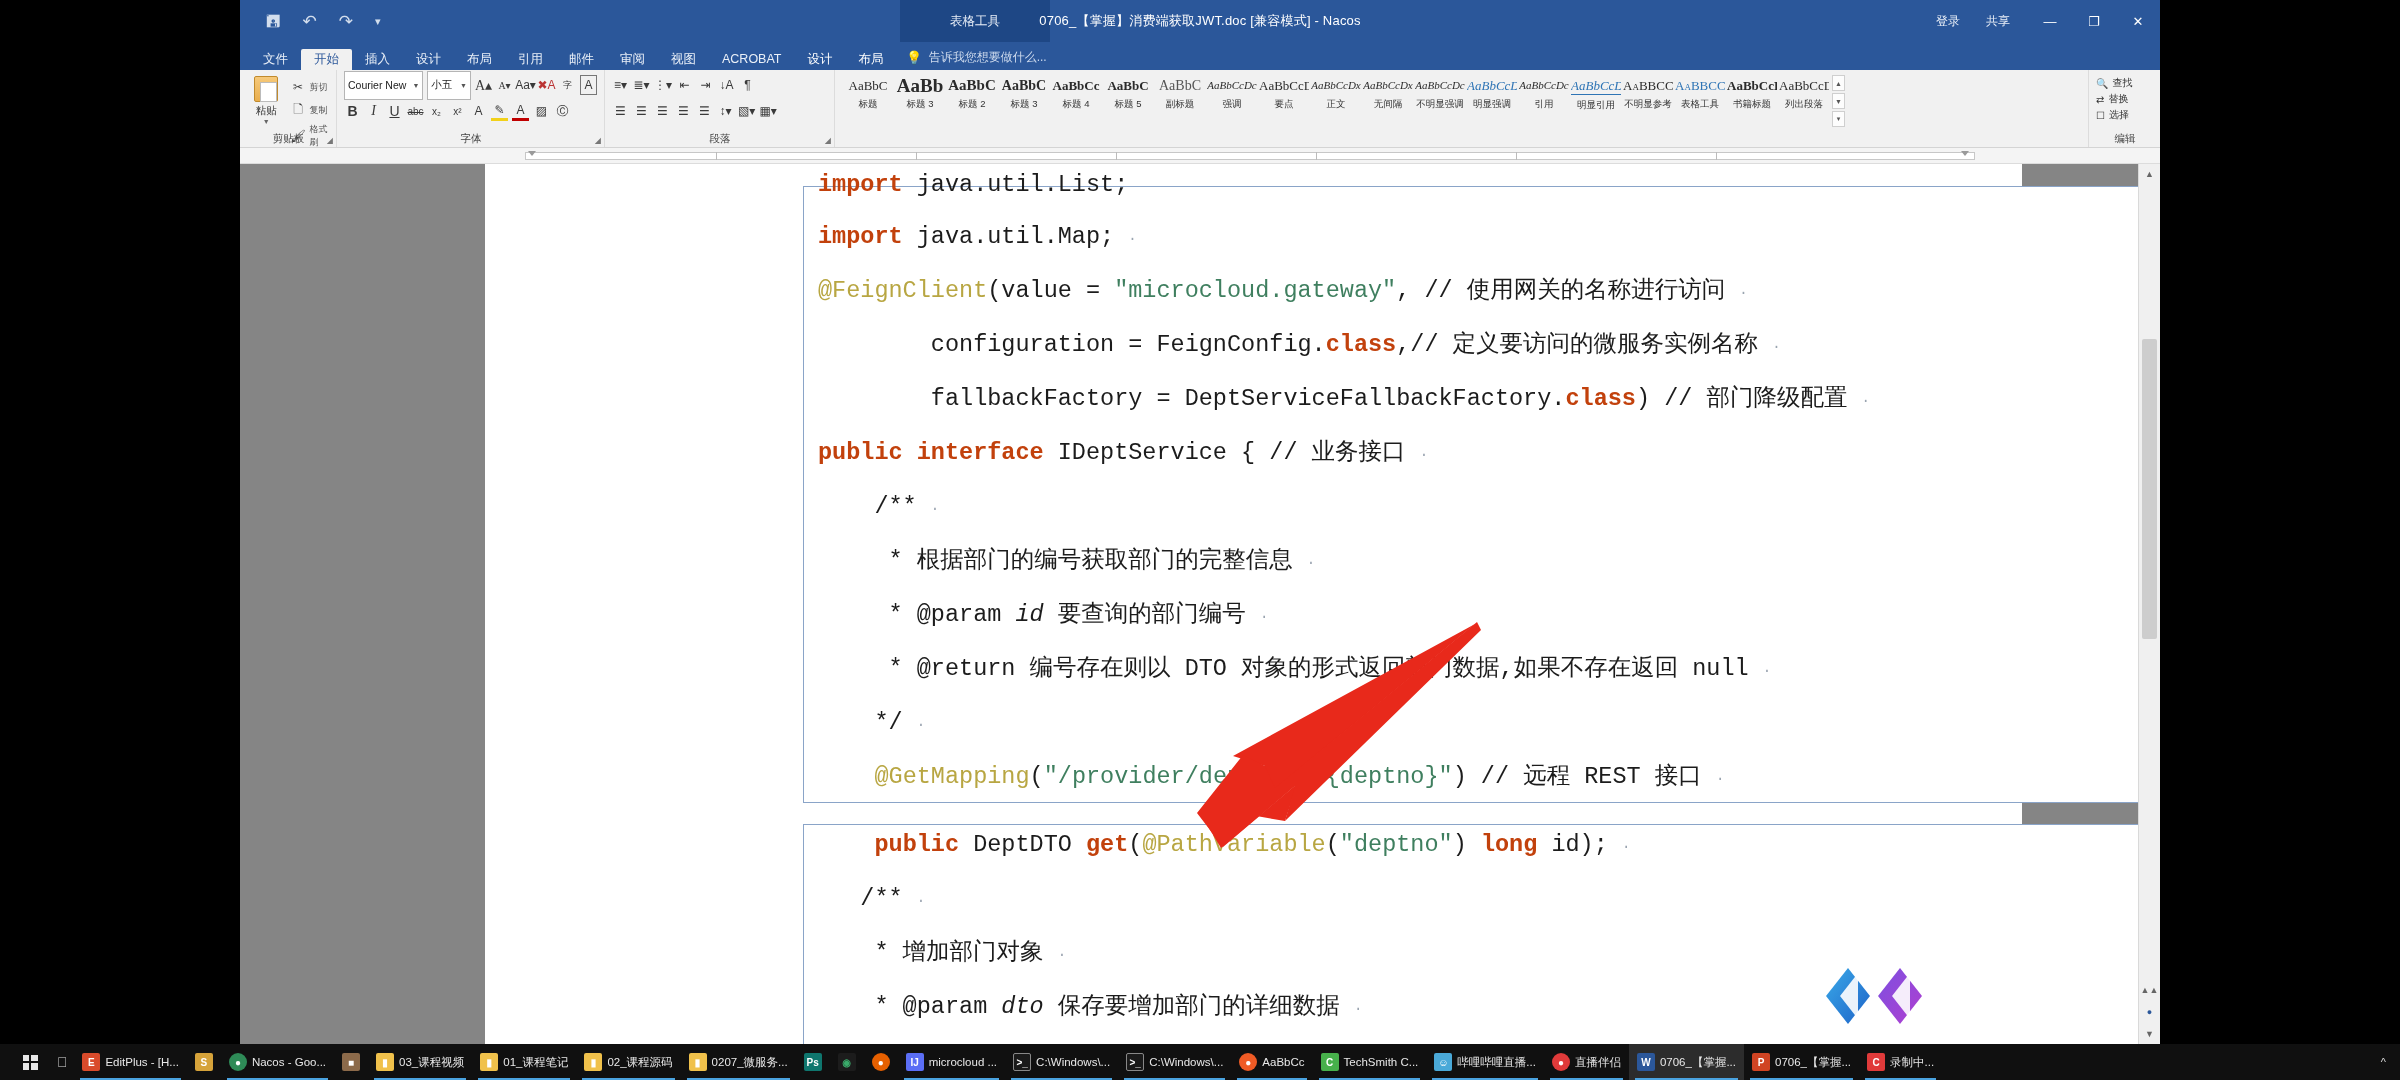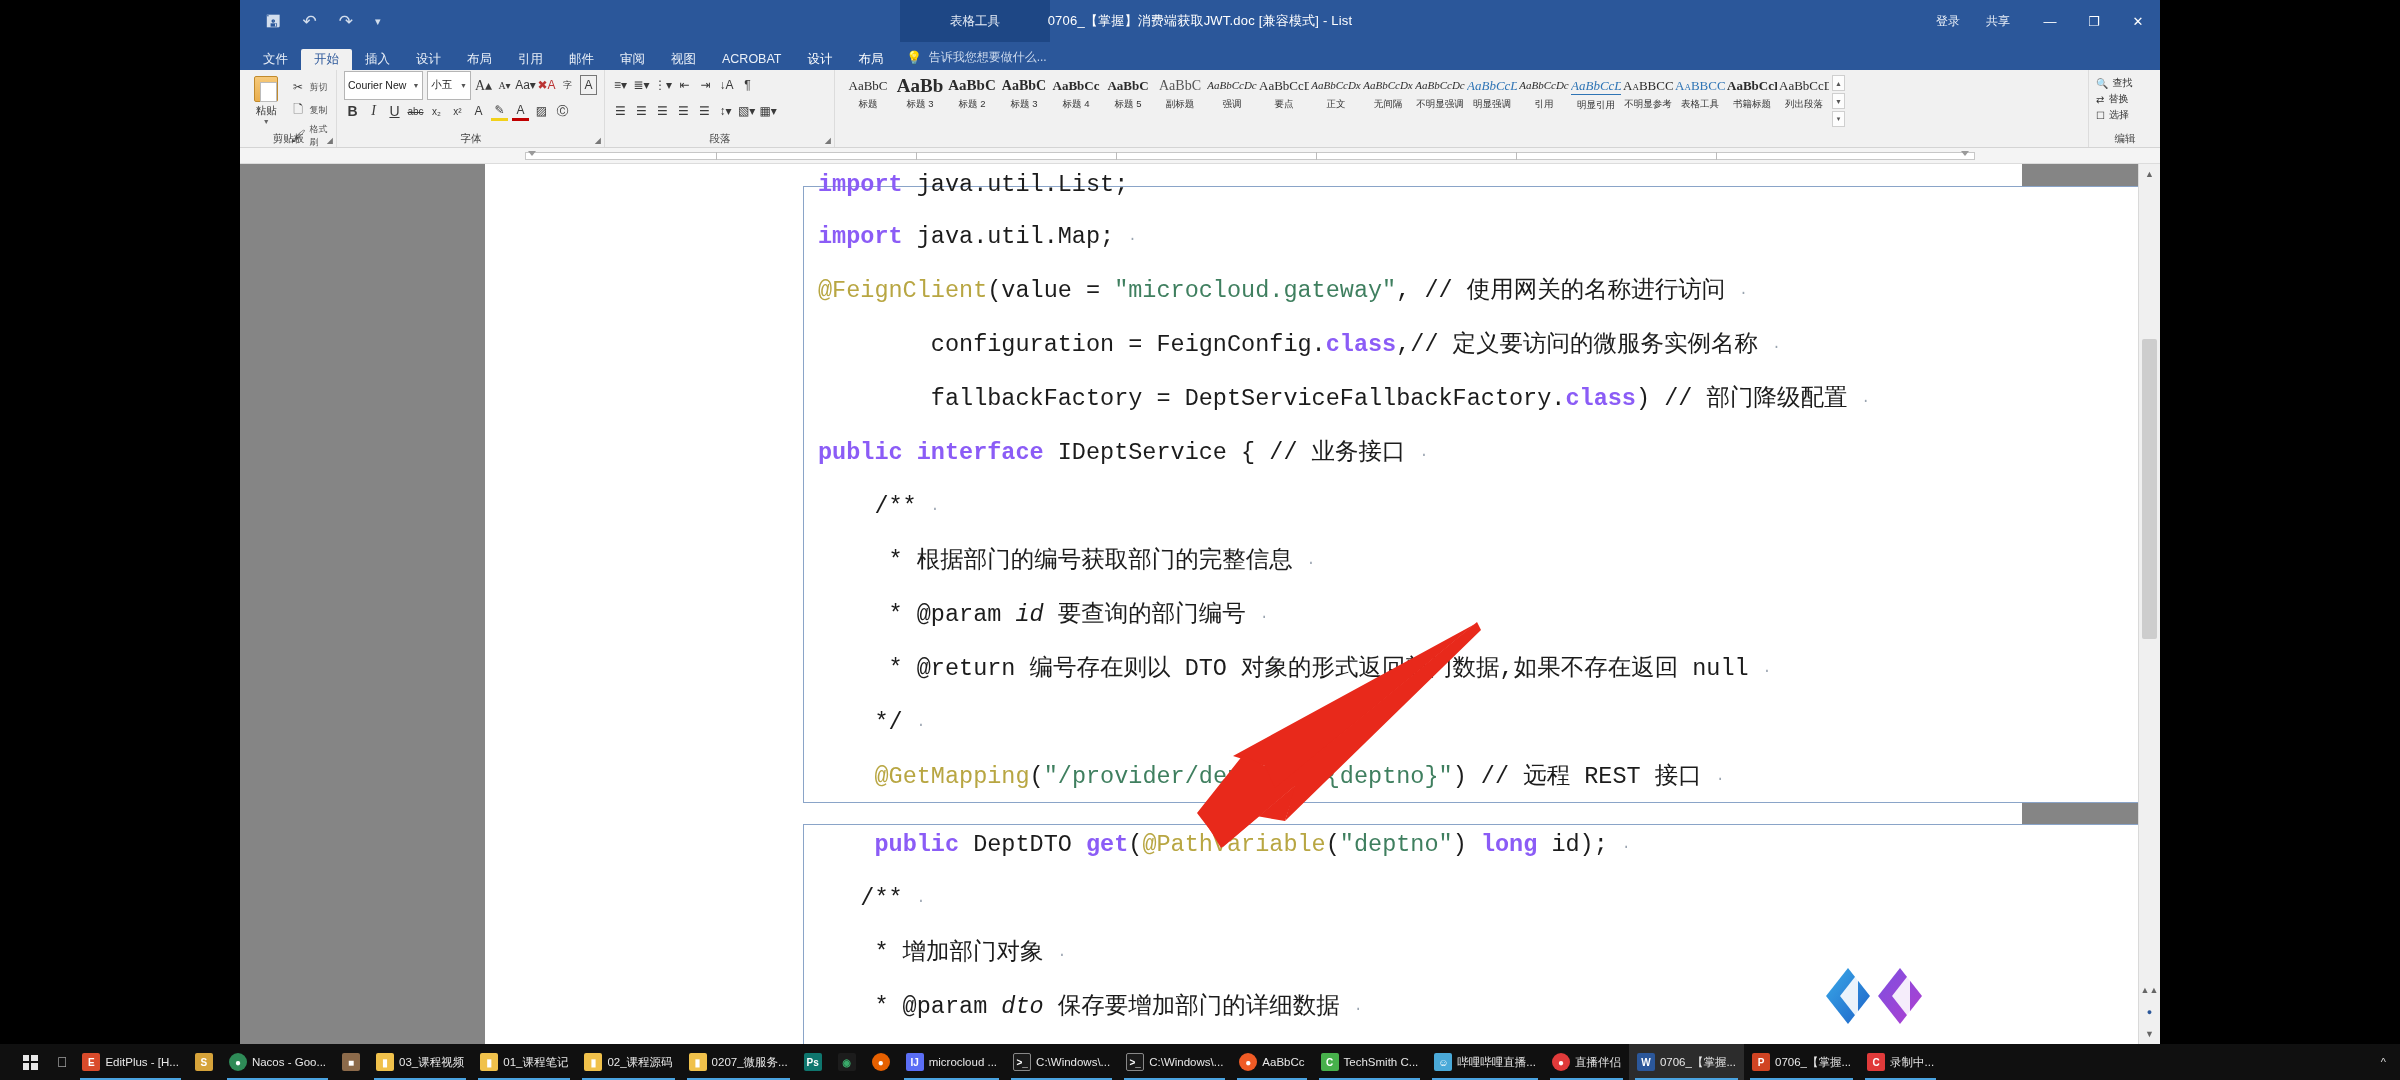--- a/index.html
+++ b/index.html
@@ -122,21 +122,21 @@
   .tblock {
     position:absolute; left:318px; width:1735px; border:1px solid #8aa4c8; background:#fff;
   }
   .tblock.b1 { top:22px; height:617px; }
   .tblock.b2 { top:660px; height:260px; }
   .codeline {
     font-family:"Liberation Mono","DejaVu Sans Mono",monospace;
     font-size:23.5px; line-height:52px; white-space:pre; color:#1c1c1c;
     padding-left:14px;
   }
-  .kw { color:#8b5cf6; font-weight:bold; }
+  .kw { color:#c2410c; font-weight:bold; }
   .ann { color:#b8a642; }
   .str { color:#3f7f5f; }
   .ital { font-style:italic; }
   .pilcrow{ color:#9aa4b0; font-size:14px; }
 
   
   .arrow { position:absolute; left:640px; top:452px; width:360px; height:240px; pointer-events:none;}
 
   
   .wm { position:absolute; right:52px; top:795px; display:flex; align-items:flex-start; gap:16px;flex-direction:column;}
@@ -182,21 +182,21 @@
   <div id="word">
 
     <div class="titlebar">
       <div class="qat">
         <span class="qi">🖪</span>
         <span class="qi">↶</span>
         <span class="qi">↷</span>
         <span class="qi" style="font-size:11px">▾</span>
       </div>
       <div class="tabtools">表格工具</div>
-      <div class="doc-title">0706_【掌握】消费端获取JWT.doc [兼容模式] - List</div>
+      <div class="doc-title">0706_【掌握】消费端获取JWT.doc [兼容模式] - Nacos</div>
       <div class="title-right">
         <span>登录</span>
         <span>共享</span>
       </div>
       <div class="winbtns">
         <div>—</div>
         <div>❐</div>
         <div class="close">✕</div>
       </div>
     </div>

